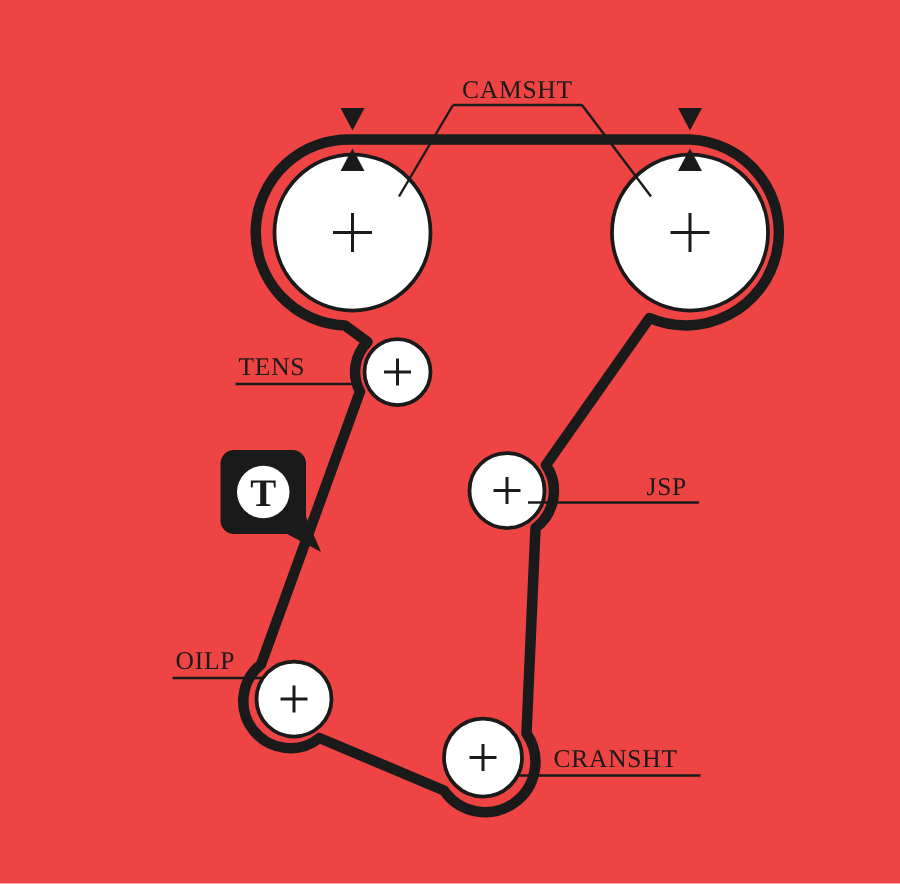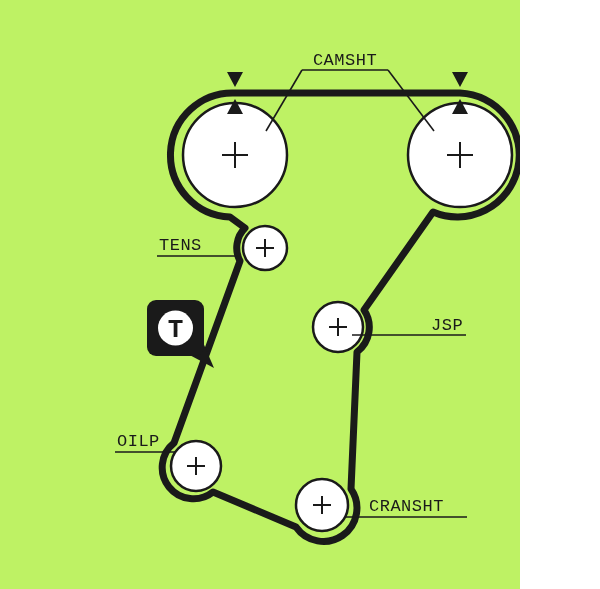--- a/index.html
+++ b/index.html
@@ -1,20 +1,20 @@
 <!DOCTYPE html>
 <html><head>
 <meta charset="utf-8">
 <style>
   html,body{margin:0;padding:0;background:#ffffff;}
   .canvas{
     position:relative;
-    width:520px;height:589px;
-    background:#bef264;
-    font-family:Liberation Mono, monospace;
+    width:600px;height:589px;
+    background:#ef4444;
+    font-family:Liberation Serif, serif;
     overflow:hidden;
   }
   svg{display:block;}
   .belt{fill:none;stroke:#1a1a1a;stroke-width:7;stroke-linejoin:round;stroke-linecap:round;}
   .pulley{fill:#ffffff;stroke:#1a1a1a;stroke-width:2.5;}
   .cross{stroke:#1a1a1a;stroke-width:2;stroke-linecap:butt;}
   .leader{stroke:#1a1a1a;stroke-width:1.6;fill:none;}
   .lbl{font-size:17px;fill:#1a1a1a;letter-spacing:0.5px;}
   .tri{fill:#1a1a1a;}
   .ticon-box{fill:#1a1a1a;}

